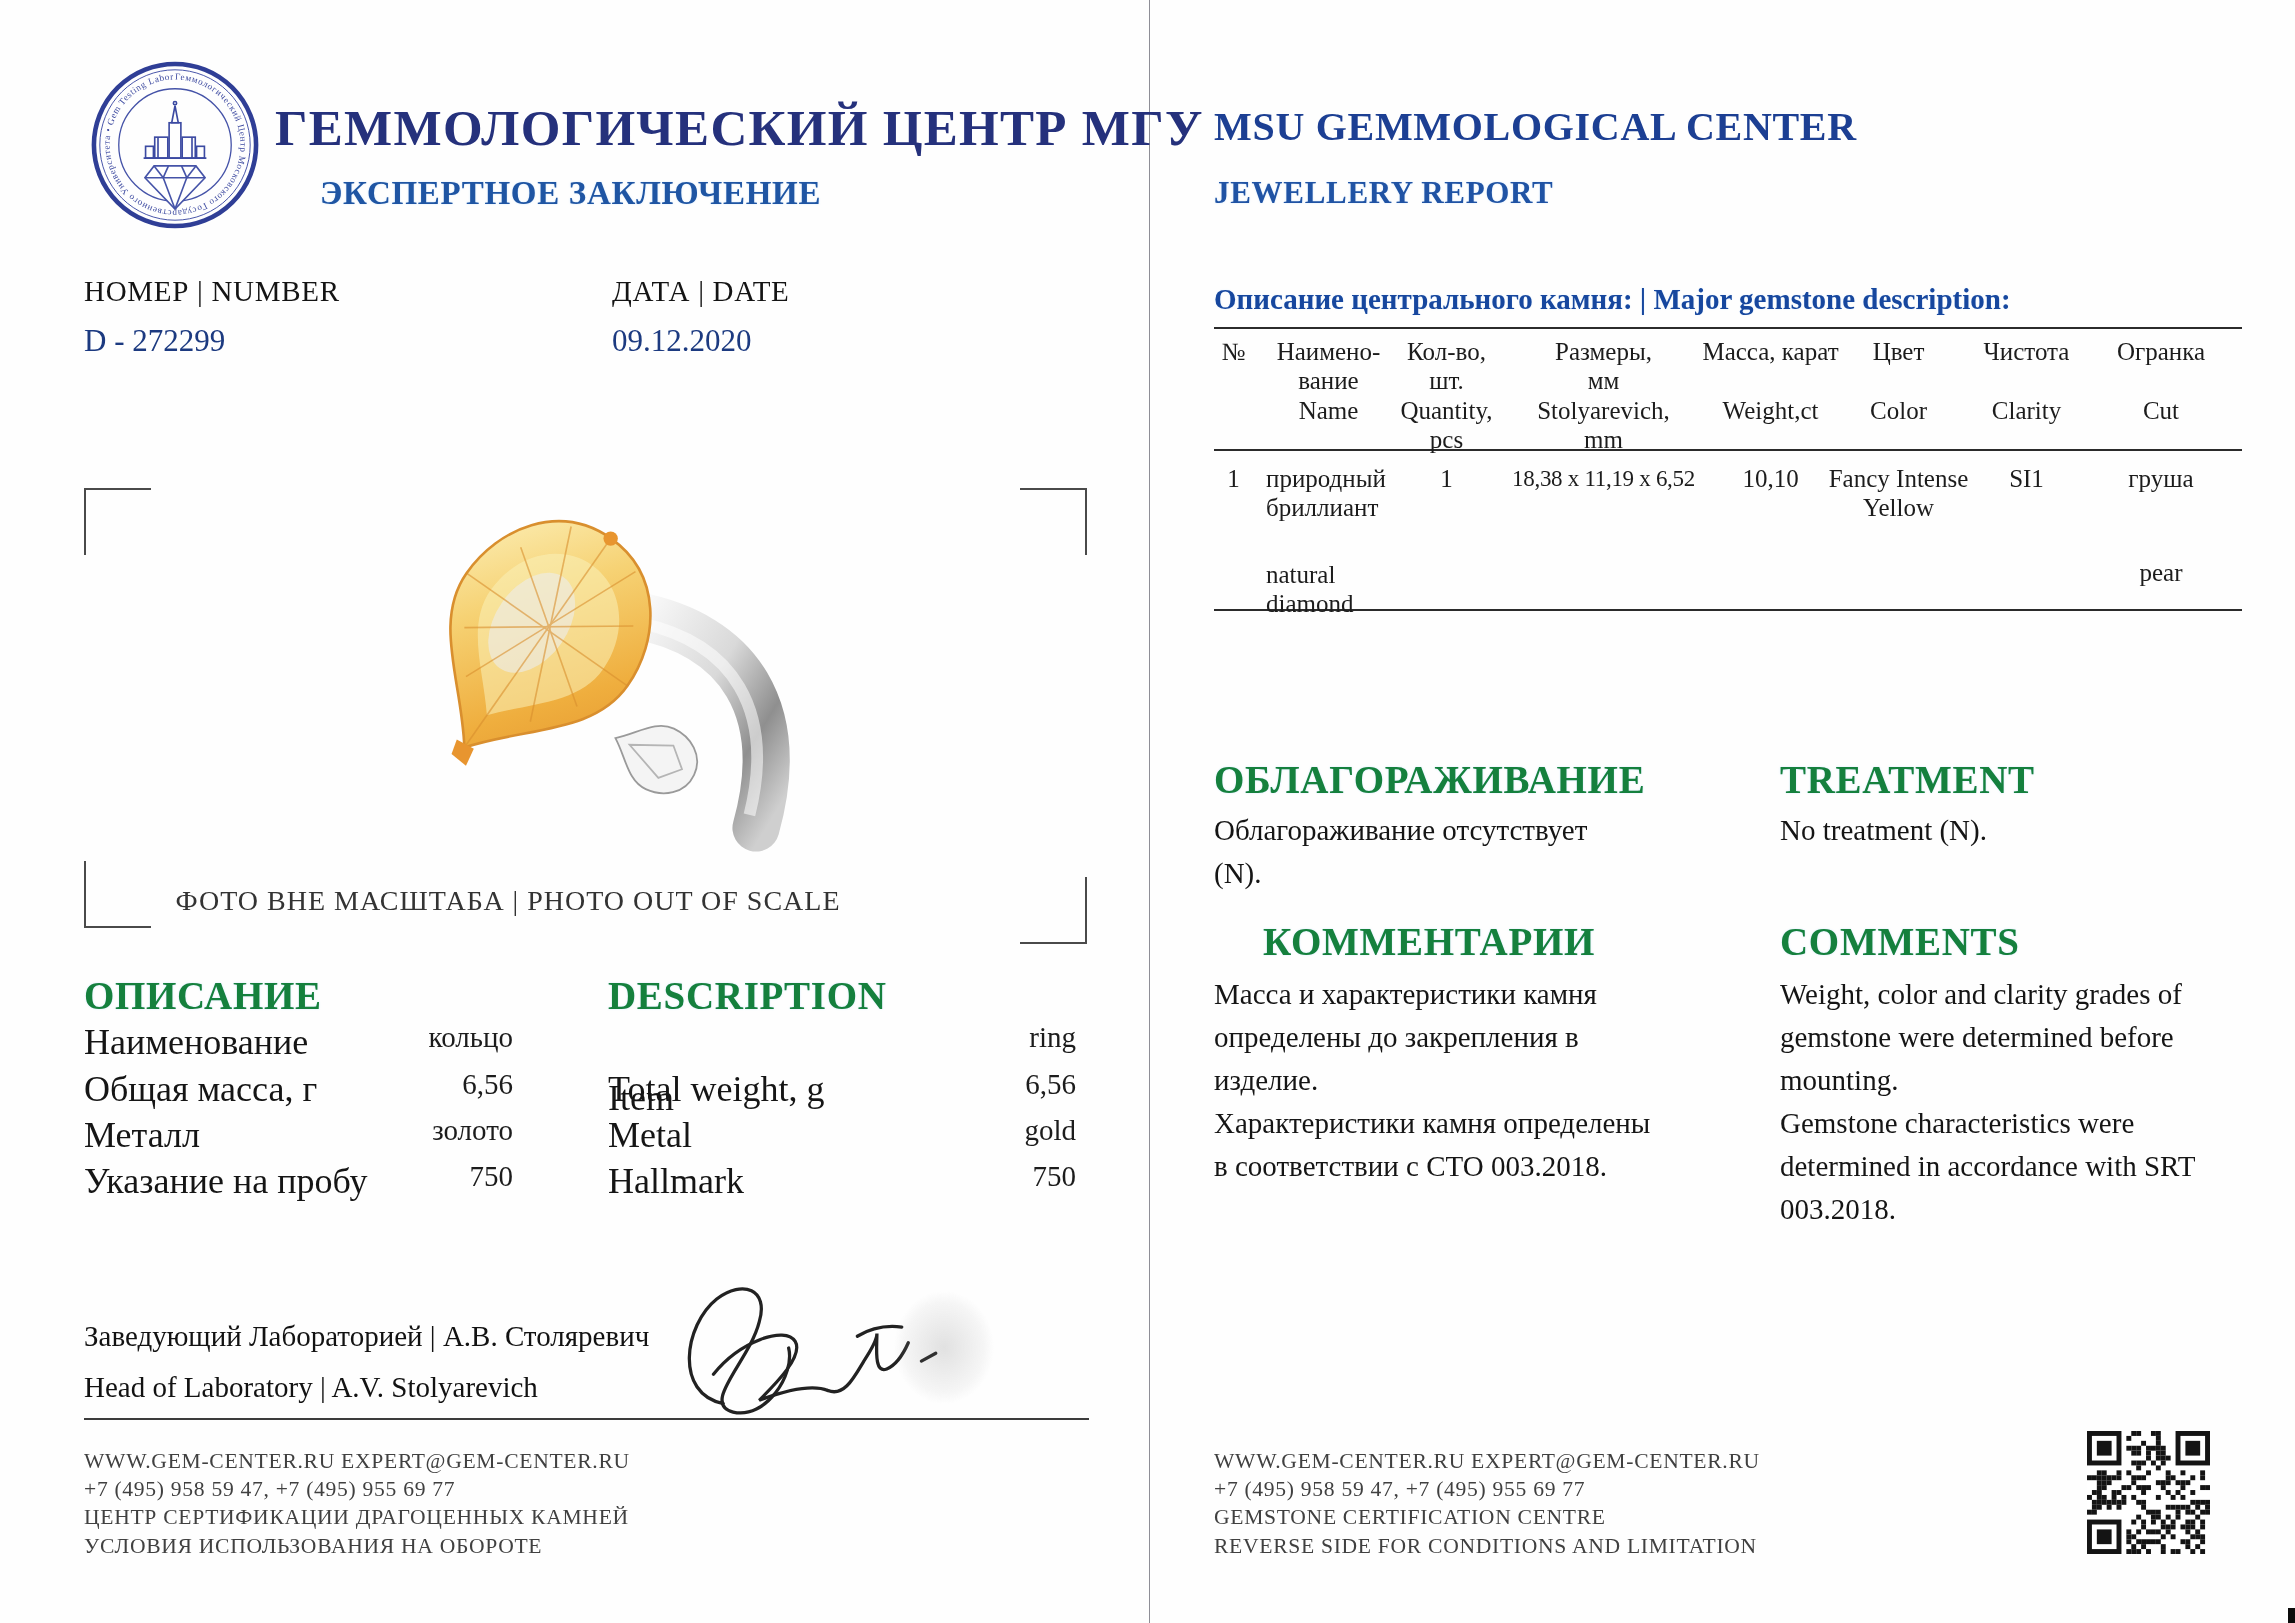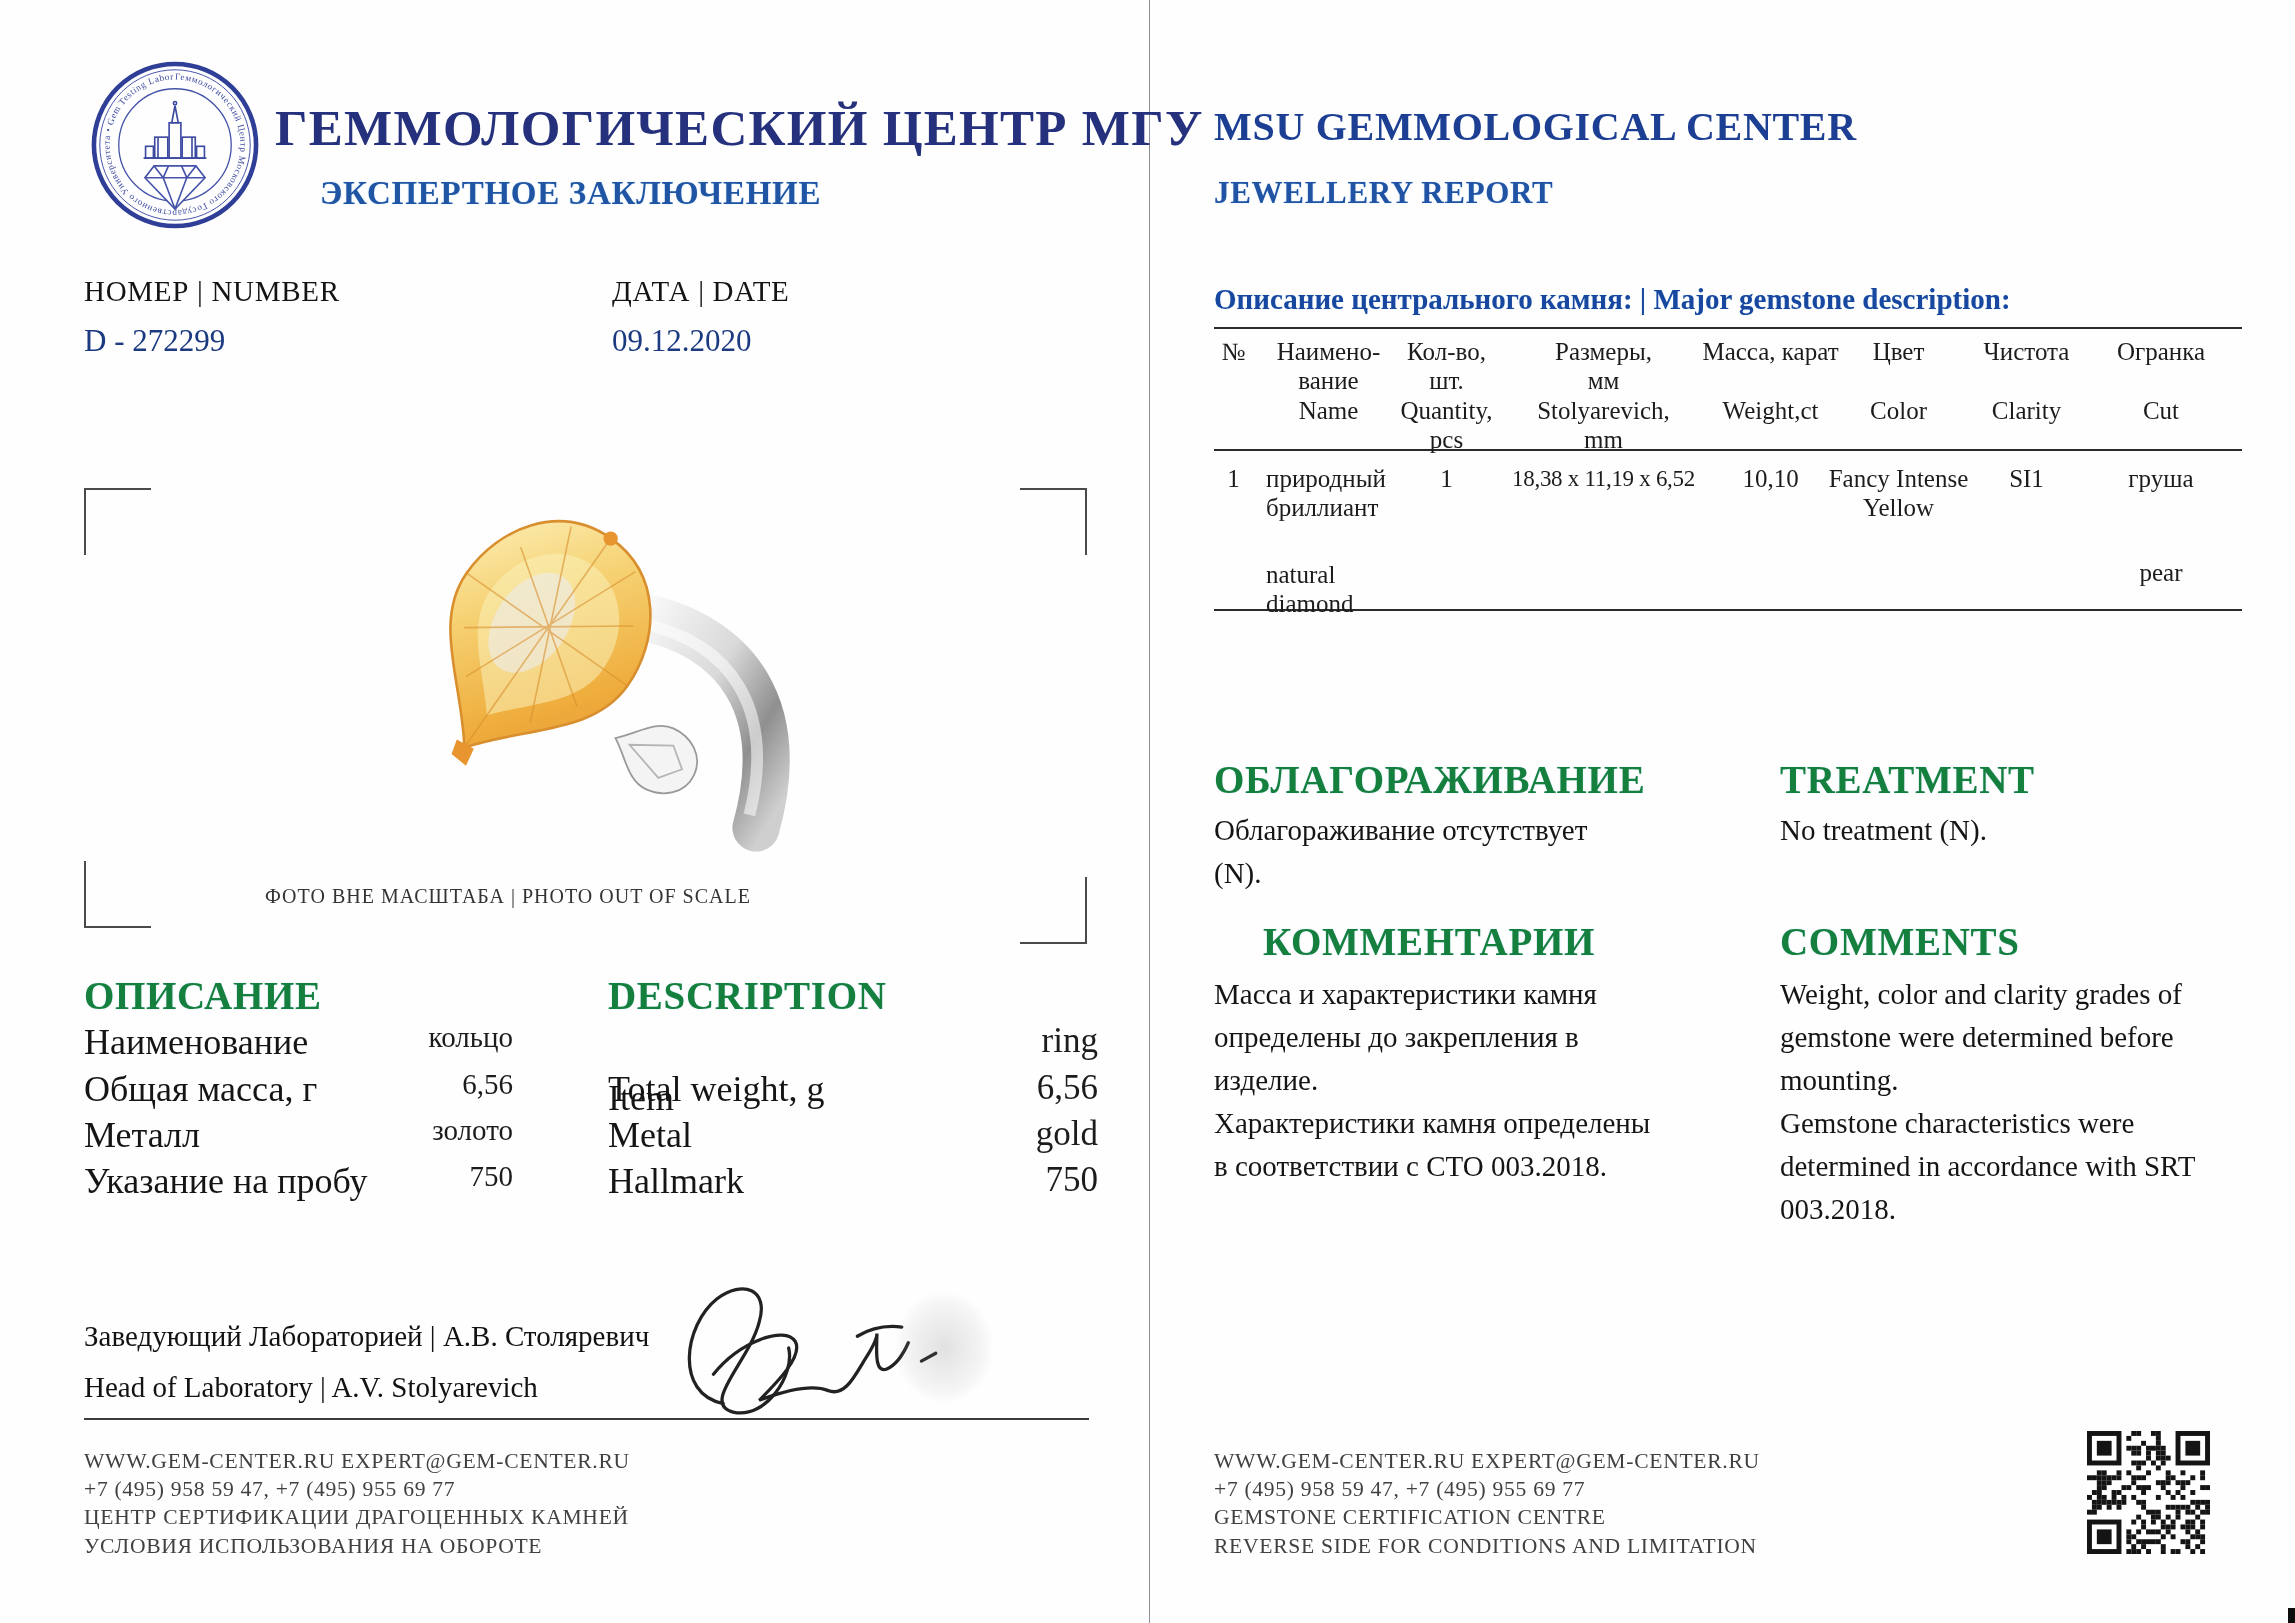--- a/index.html
+++ b/index.html
@@ -25,21 +25,21 @@
   
   .v-divider{left:1149px; top:0; width:1.3px; height:1623px; background:#8e8e96;}
 
   
   .crop{width:65px; height:65px; border:0 solid #4a4a4a;}
   .crop.tl{border-top-width:2px; border-left-width:2px;}
   .crop.tr{border-top-width:2px; border-right-width:2px;}
   .crop.bl{border-bottom-width:2px; border-left-width:2px;}
   .crop.br{border-bottom-width:2px; border-right-width:2px;}
   .photo-caption{left:84px; top:885px; width:848px; text-align:center;
-                 font-size:20px; letter-spacing:1px; color:#333;}
+                 font-size:28px; letter-spacing:1px; color:#333;}
 
   
   .section-title{left:1214px; top:283px; font-size:29px; font-weight:600; color:#17479e;
                  text-shadow:0 0 1.3px rgba(120,190,255,.3);}
   .gem-table{left:1214px; top:327px; width:1028px; height:280px;
              border-top:2.6px solid #2b2b2b; border-bottom:2px solid #2b2b2b;}
   .gem-sep{position:absolute; left:0; top:120px; width:1028px; height:2px; background:#2b2b2b;}
   .trow{position:absolute; left:0; width:1028px; display:grid;
         grid-template-columns:39px 151px 85px 229px 105px 151px 105px 164px;}
   .trow.head{top:0; height:120px;}
@@ -54,21 +54,21 @@
   .cell-size{font-size:23px; letter-spacing:-0.3px;}
 
   
   .sec-head{font-size:39px; font-weight:600; color:#15803d; letter-spacing:0.7px;
             text-shadow:0 0 2px rgba(120,190,255,.35);}
   .body-text{font-size:29px; line-height:43px; color:#151515;}
 
   
   .d-label{font-size:36px; color:#151515;}
   .d-val-ru{left:84px; width:429px; text-align:right; font-size:29px;}
-  .d-val-en{left:720px; width:378px; text-align:right; font-size:35px;}
+  .d-val-en{left:698px; width:378px; text-align:right; font-size:29px;}
 
   
   .sig-line{font-size:29px; color:#121212;}
   .emboss{left:880px; top:1275px; width:128px; height:145px; border-radius:50%;
           background:radial-gradient(closest-side, rgba(110,110,110,.20), rgba(170,170,170,.10) 62%, rgba(255,255,255,0) 78%);
           filter:blur(0.7px);}
   .footer-hr{left:84px; top:1418px; width:1005px; height:2px; background:#3c3c3c;}
   .foot-line{font-size:21.6px; letter-spacing:0.7px; color:#404040;}
   .scan-artifact{left:2288px; top:1608px; width:7.2px; height:15.7px; background:#0c0c0c;}
 </style>

